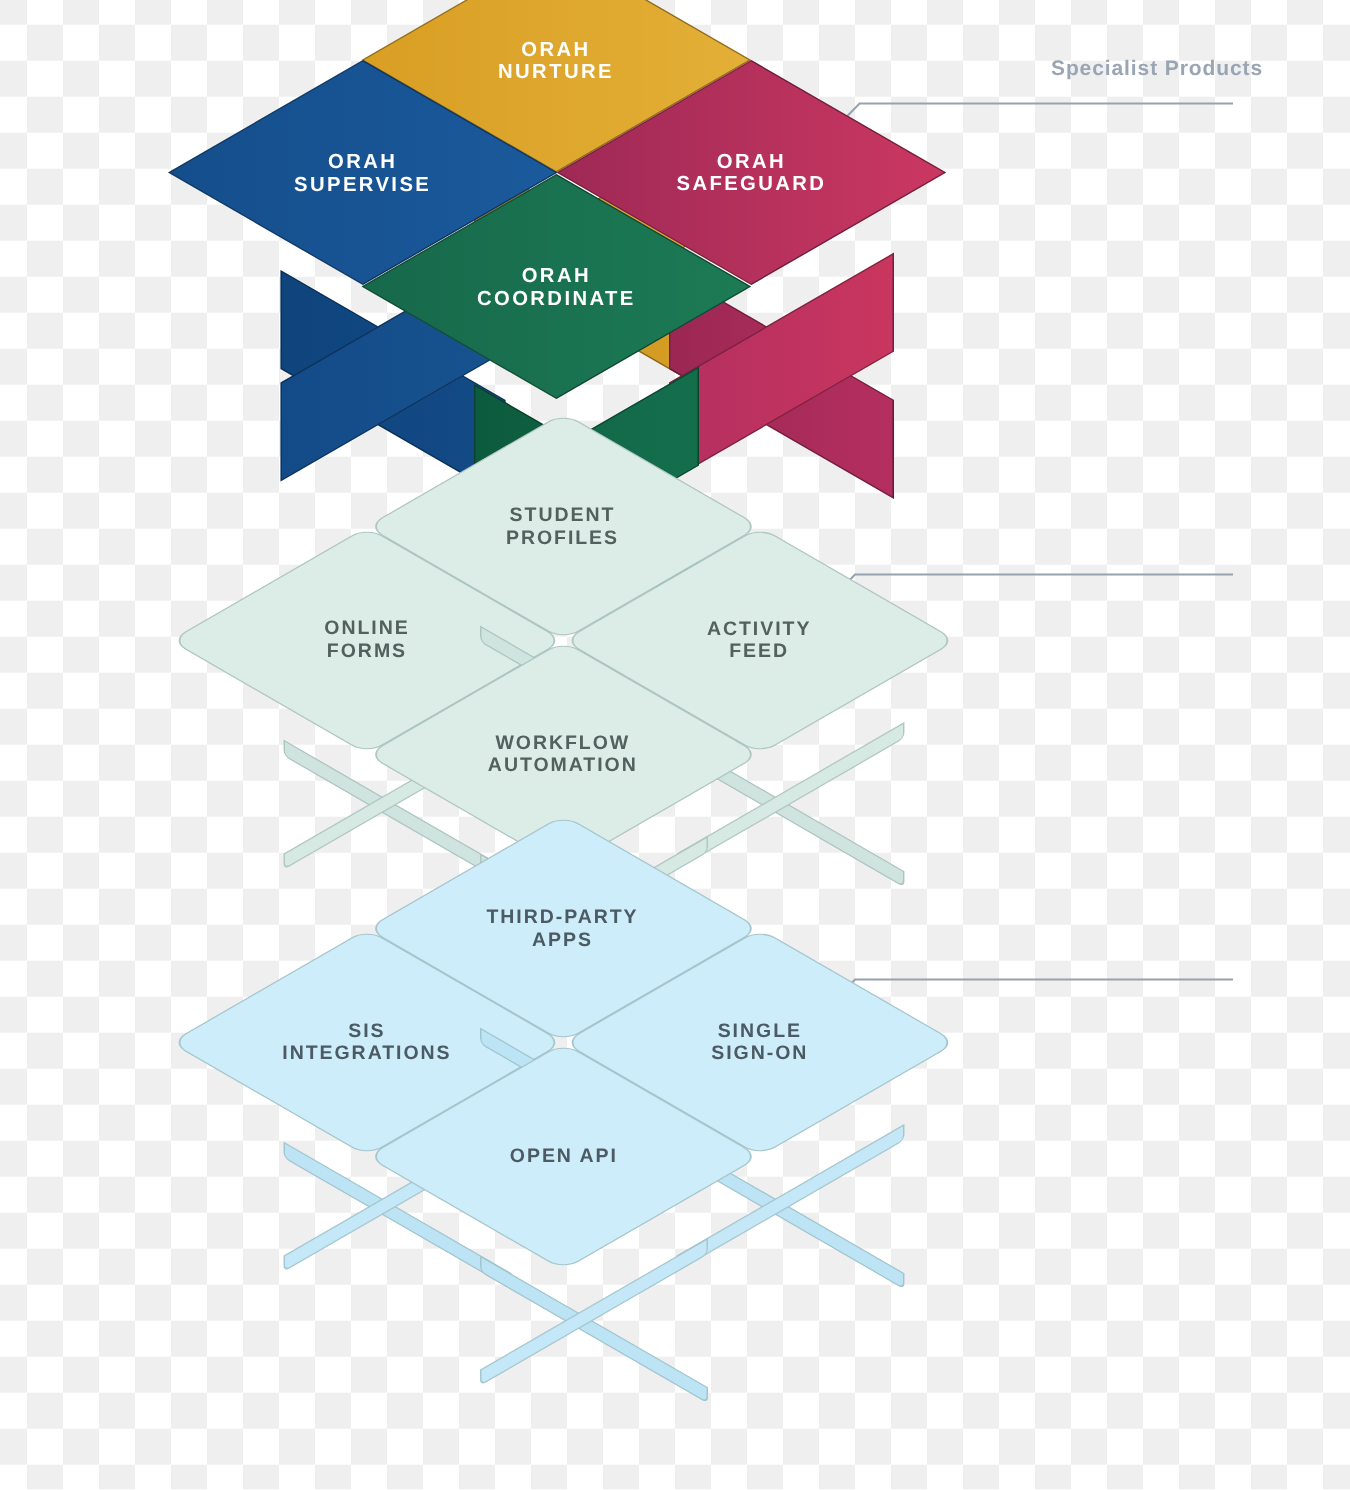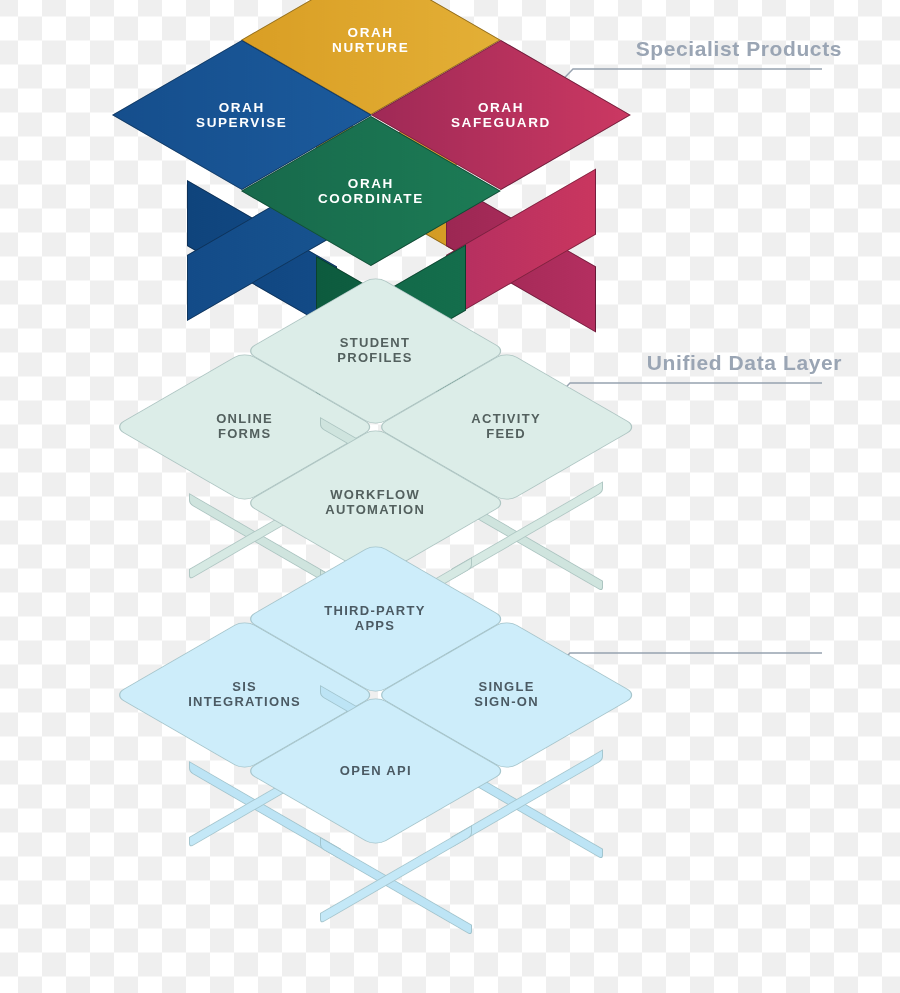--- a/index.html
+++ b/index.html
@@ -14,21 +14,21 @@
     overflow: hidden;
     font-family: "Liberation Sans", sans-serif;
     background:
       repeating-conic-gradient(#ffffff 0% 25%, #efefef 0% 50%) 50% / 48px 48px;
   }
 
   
   .callout-label {
     position: absolute;
     color: #9aa5b4;
-    font-size: 21px;
+    font-size: 14px;
     font-weight: 700;
     letter-spacing: 0.6px;
     white-space: nowrap;
     text-align: right;
   }
 
   
   .layer-svg {
     position: absolute;
     left: 0;
@@ -165,23 +165,20 @@
 
   <svg class="layer-svg" viewBox="0 0 900 993">
     <path class="connector" d="M 477 168 L 573 69 L 822 69"></path>
     <path class="connector" d="M 474 484 L 570 383 L 822 383"></path>
     <path class="connector" d="M 474 752 L 570 653 L 822 653"></path>
   </svg>
 
   <div class="callout-label" style="right:58px; top:37px;">
     <span>Specialist Products</span>
   </div>
-  <div class="callout-label" style="right:58px; top:351px;">
-    <span>Unified Data Layer</span>
-  </div>
 
   <div class="iso-scene">
 
     <div class="tile blue" style="left:189px; top:761px; z-index:31;">
       <div class="lft" style="transform-origin:0 0; transform:skewY(30deg) translate(0,0); left:0; top:0; background:#BDE4F5;"></div>
       <div class="rgt" style="transform-origin:0 0; transform:skewY(-30deg); left:0; top:76px; background:#C4E8F7;"></div>
       <div class="top" style="left:-76px; top:-65.8px; background:#CDEDFA;">
         <div class="face-text">
             <span class="iso-type">SIS
 INTEGRATIONS</span>

